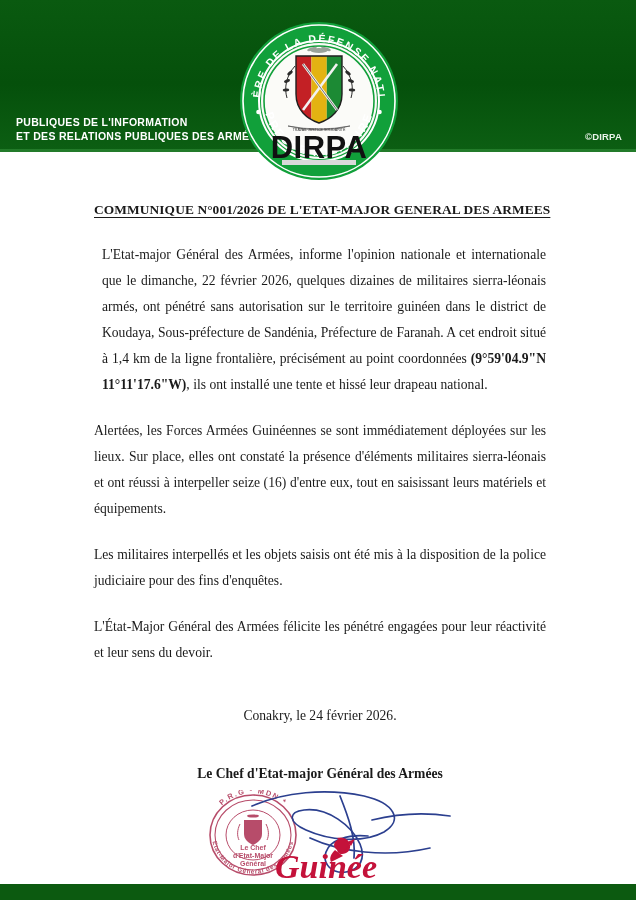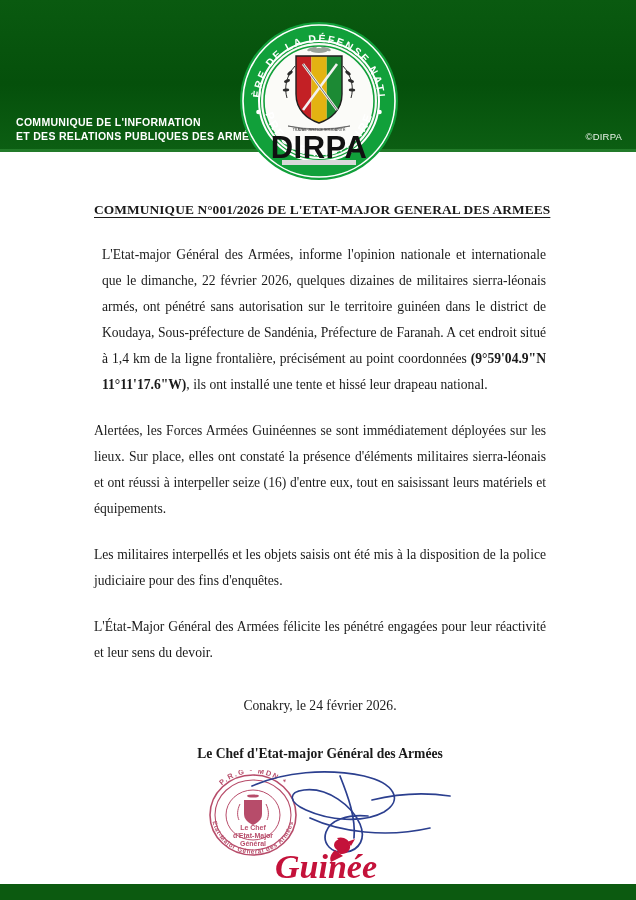--- a/index.html
+++ b/index.html
@@ -47,21 +47,21 @@
     white-space: nowrap;
   }
   .header-dept .l2 { display: block; }
   .header-credit {
     position: absolute;
     right: 14px;
     top: 131px;
     color: #e9f3e9;
     font-family: "Liberation Sans", sans-serif;
     font-size: 9.5px;
-    font-weight: 400;
+    font-weight: 700;
     letter-spacing: .2px;
   }
 
   
   .seal {
     position: absolute;
     left: 238px;
     top: 20px;
     width: 162px;
     height: 162px;
@@ -102,21 +102,21 @@
     font-size: 13.6px;
     line-height: 26px;
     text-align: justify;
     text-justify: inter-word;
     hyphens: none;
   }
   p.para.first { padding-top: 24px; margin-left: 8px; }
   b.coord { font-weight: 700; }
 
   .place-date {
-    margin: 6px;
+    margin: 16px;
     padding-top: 23px;
     text-align: center;
     font-size: 13.6px;
     line-height: 22px;
   }
   .signer-title {
     margin: 0;
     padding-top: 21px;
     text-align: center;
     font-size: 13.6px;
@@ -164,21 +164,21 @@
     height: 16px;
     background: #0c5a10;
   }
 </style>
 </head>
 <body>
 
 <div class="header-band">
 
   <div class="header-dept">
-    <span>COMMUNIQUE DE L'INFORMATION</span>
+    <span>PUBLIQUES DE L'INFORMATION</span>
     <span class="l2">ET DES RELATIONS PUBLIQUES DES ARMÉES</span>
   </div>
 
   <div class="header-credit">©DIRPA</div>
 </div>
 
 <div class="seal">
   <svg width="162" height="162" viewBox="0 0 162 162" xmlns="http://www.w3.org/2000/svg">
     <defs>
       <path id="arcTop" d="M 22,81 A 59,59 0 0 1 140,81" fill="none"></path>

